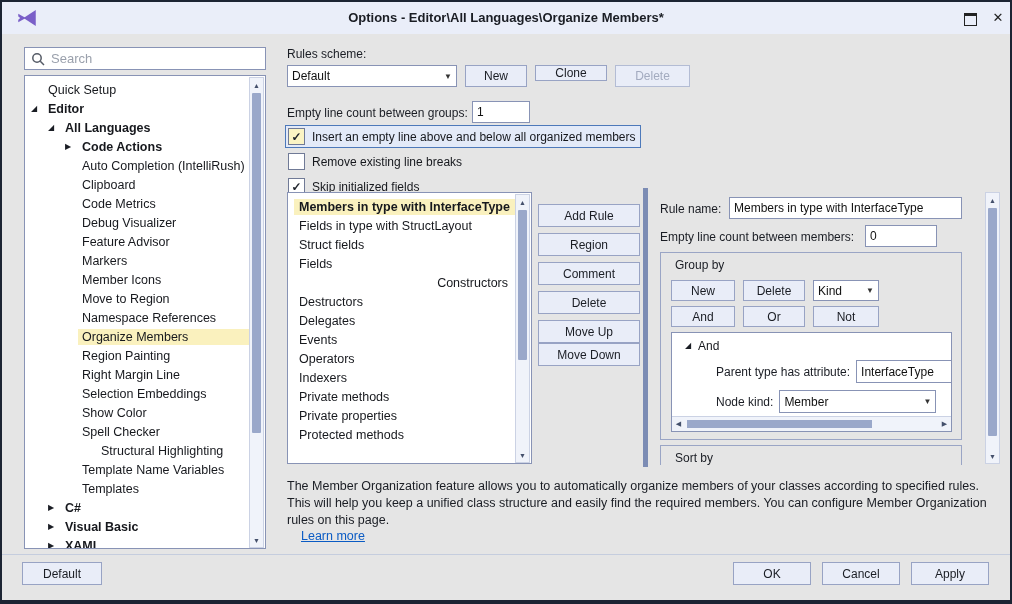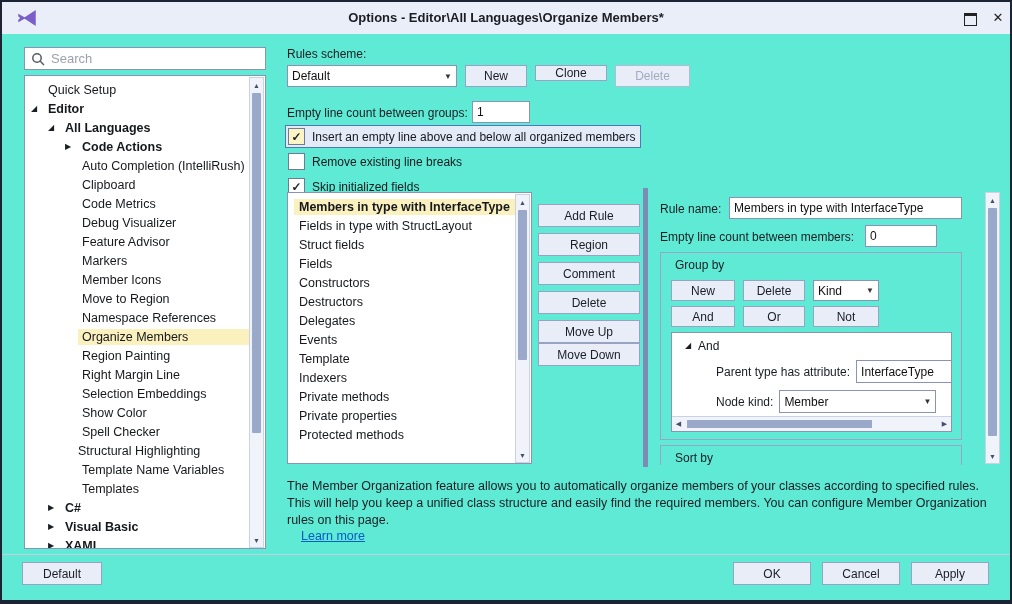--- a/index.html
+++ b/index.html
@@ -1,17 +1,17 @@
 <!DOCTYPE html>
 <html><head>
 <meta charset="utf-8">
 <style>
   html,body{margin:0;padding:0;background:#9aa4b5;font-family:"Liberation Sans",sans-serif;}
   #app{position:relative;width:1012px;height:604px;box-sizing:border-box;
-       background:#5eead4;border:2px solid #1C2433;border-bottom-width:4px;
+       background:#e5e5e5;border:2px solid #1C2433;border-bottom-width:4px;
        color:#16181D;font-size:12px;overflow:hidden;}
   .abs{position:absolute;box-sizing:border-box;}
   
   .titlebar{left:0;top:0;width:100%;height:32px;background:#EAEEF9;}
   .title{left:0;top:0;width:100%;height:32px;line-height:32px;text-align:center;
          font-weight:700;font-size:13px;color:#1A1D24;}
   .vslogo{left:14px;top:6px;width:22px;height:20px;}
   .winbtn{top:8px;width:20px;height:17px;text-align:center;line-height:16px;color:#222;
           font-size:13px;cursor:default;}
   .maxglyph{width:11px;height:9px;border:1px solid #222;border-top-width:3px;margin:3px auto 0;}
@@ -159,21 +159,21 @@
           <span class="tree-label">Selection Embeddings</span>
         </div>
         <div class="tree-row" style="padding-left: 40px;">
           <span class="tree-arrow"></span>
           <span class="tree-label">Show Color</span>
         </div>
         <div class="tree-row" style="padding-left: 40px;">
           <span class="tree-arrow"></span>
           <span class="tree-label">Spell Checker</span>
         </div>
-        <div class="tree-row" style="padding-left: 36px;">
+        <div class="tree-row" style="padding-left: 59px;">
           <span class="tree-arrow"></span>
           <span class="tree-label">Structural Highlighting</span>
         </div>
         <div class="tree-row" style="padding-left: 40px;">
           <span class="tree-arrow"></span>
           <span class="tree-label">Template Name Variables</span>
         </div>
         <div class="tree-row" style="padding-left: 40px;">
           <span class="tree-arrow"></span>
           <span class="tree-label">Templates</span>
@@ -234,34 +234,34 @@
         </div>
         <div class="list-row" style="margin-right: 18px;">
           <span class="txt">Fields in type with StructLayout</span>
         </div>
         <div class="list-row" style="margin-right: 18px;">
           <span class="txt">Struct fields</span>
         </div>
         <div class="list-row" style="margin-right: 18px;">
           <span class="txt">Fields</span>
         </div>
-        <div class="list-row" style="margin-right: 18px;">
+        <div class="list-row" style="margin-right: 18px; justify-content: flex-end;">
           <span class="txt">Constructors</span>
         </div>
         <div class="list-row" style="margin-right: 18px;">
           <span class="txt">Destructors</span>
         </div>
         <div class="list-row" style="margin-right: 18px;">
           <span class="txt">Delegates</span>
         </div>
         <div class="list-row" style="margin-right: 18px;">
           <span class="txt">Events</span>
         </div>
         <div class="list-row" style="margin-right: 18px;">
-          <span class="txt">Template</span>
+          <span class="txt">Operators</span>
         </div>
         <div class="list-row" style="margin-right: 18px;">
           <span class="txt">Indexers</span>
         </div>
         <div class="list-row" style="margin-right: 18px;">
           <span class="txt">Private methods</span>
         </div>
         <div class="list-row" style="margin-right: 18px;">
           <span class="txt">Private properties</span>
         </div>

